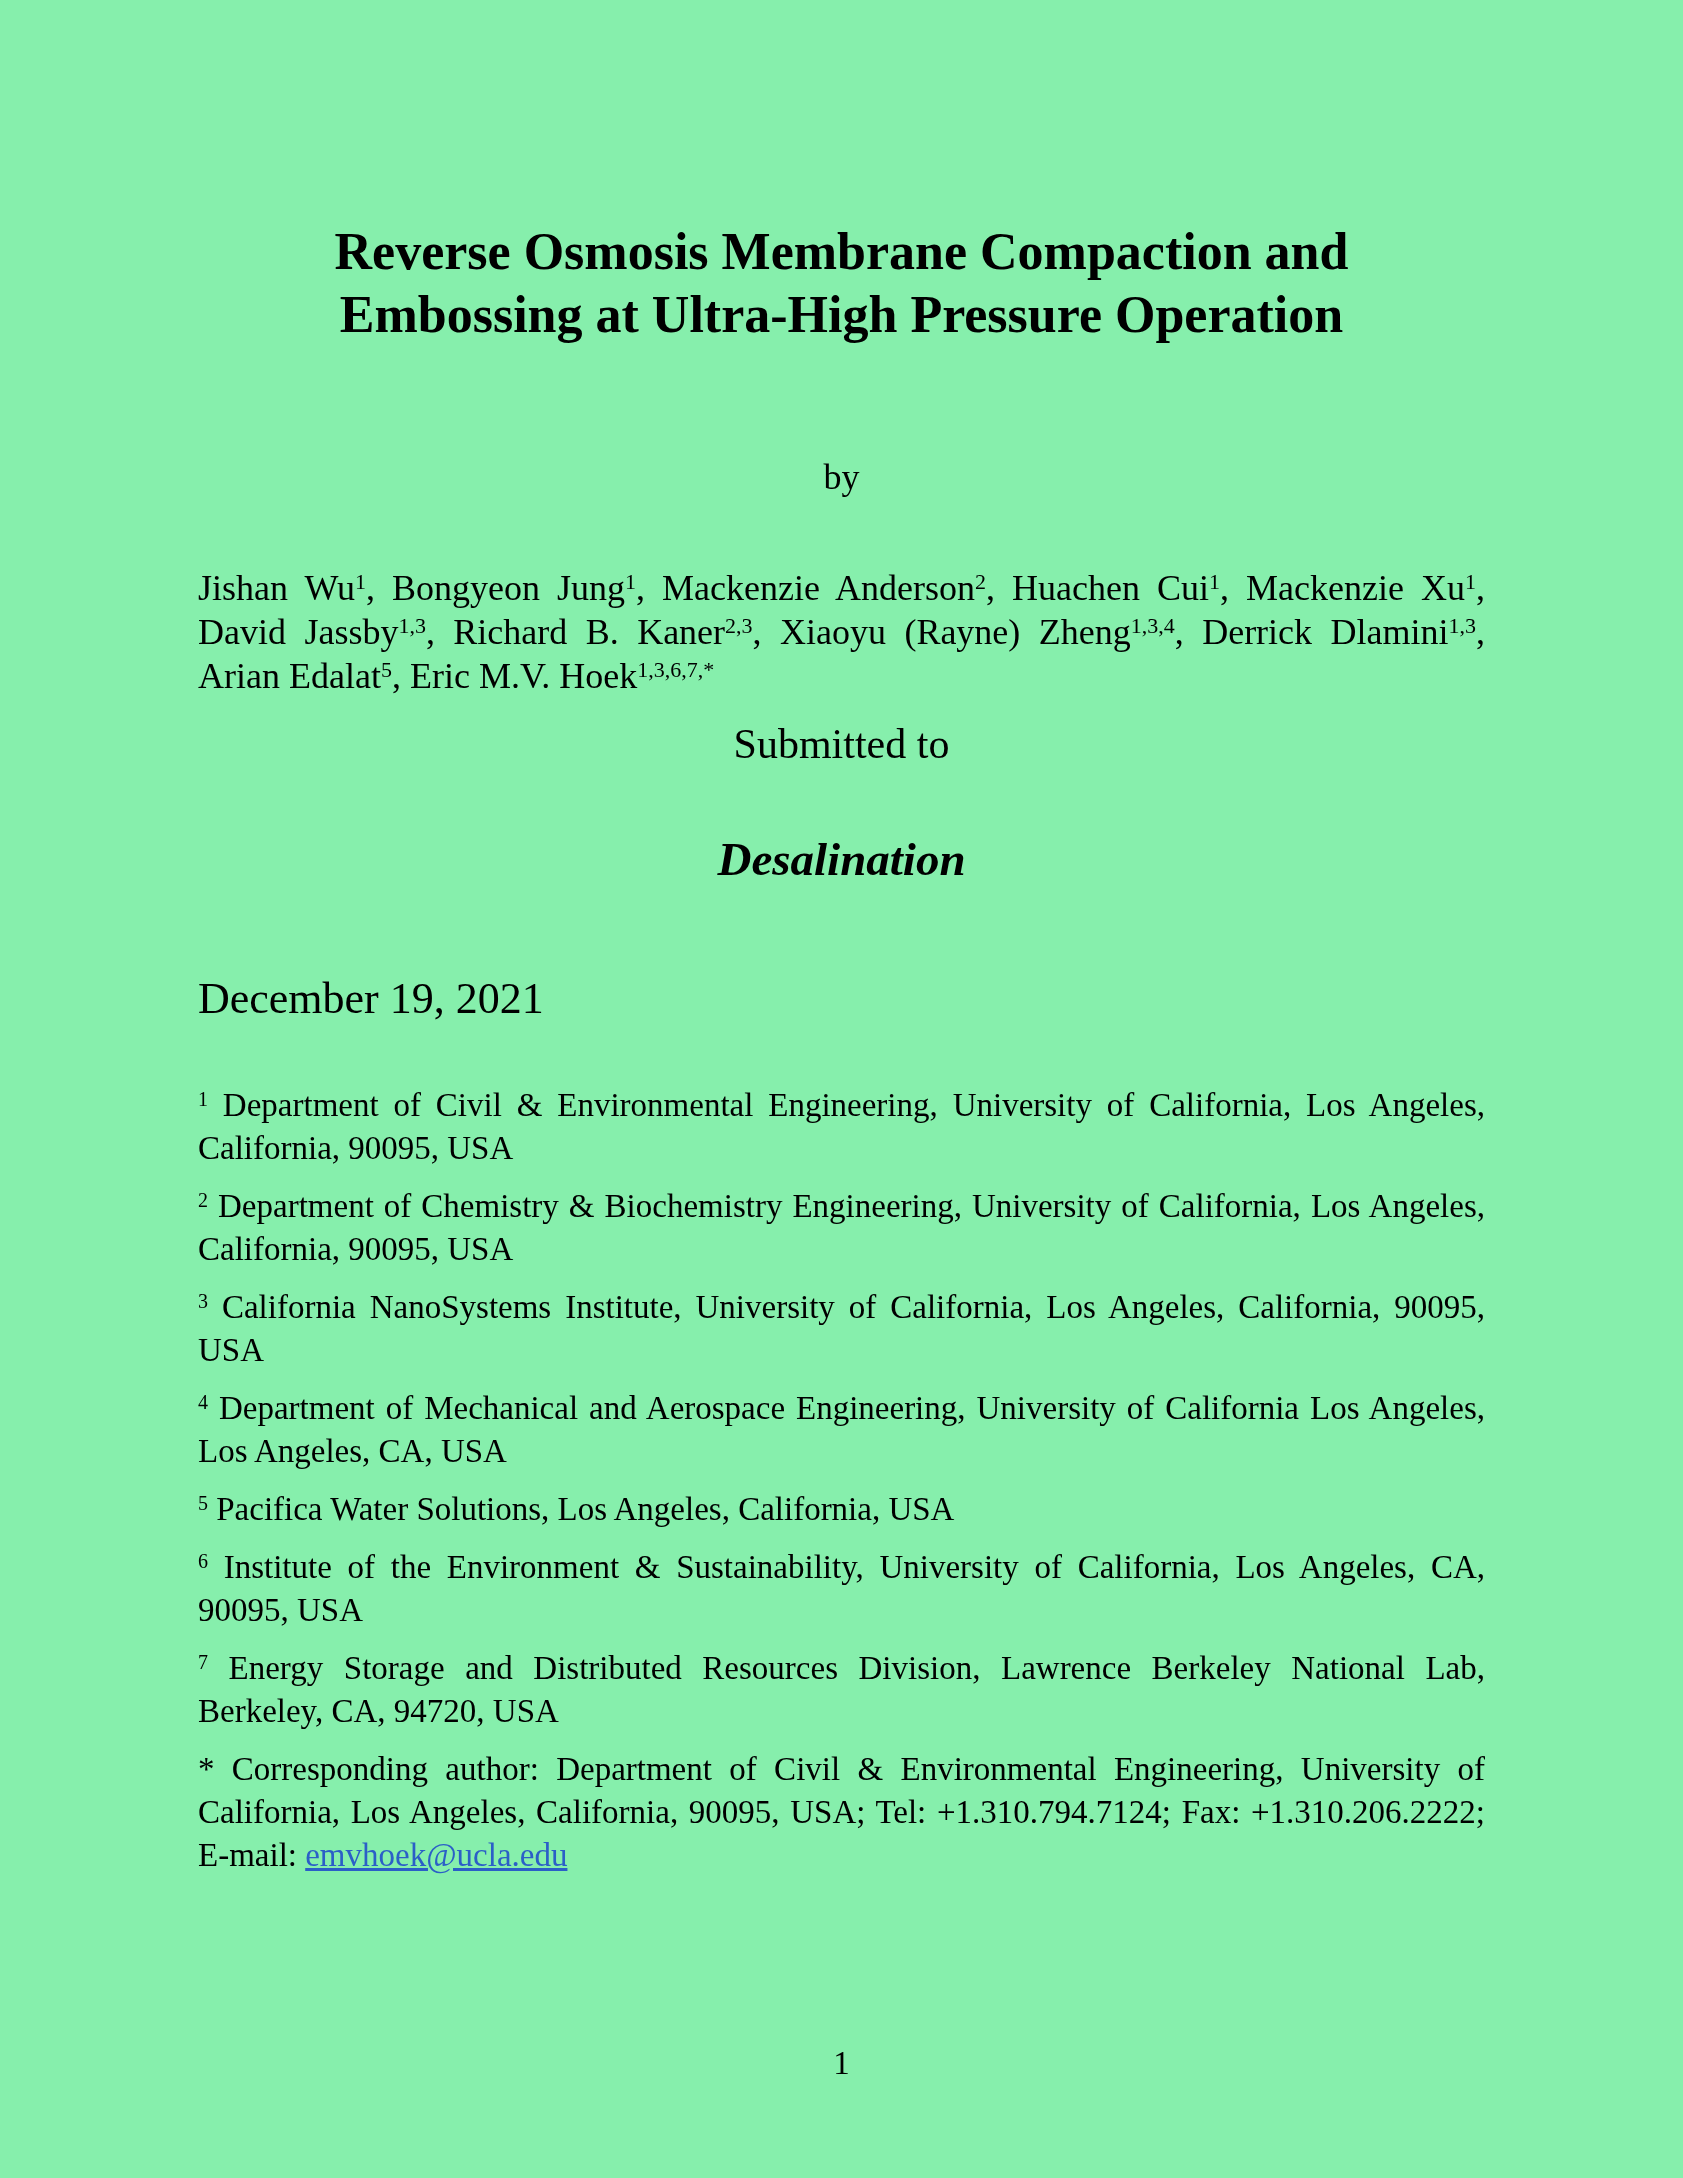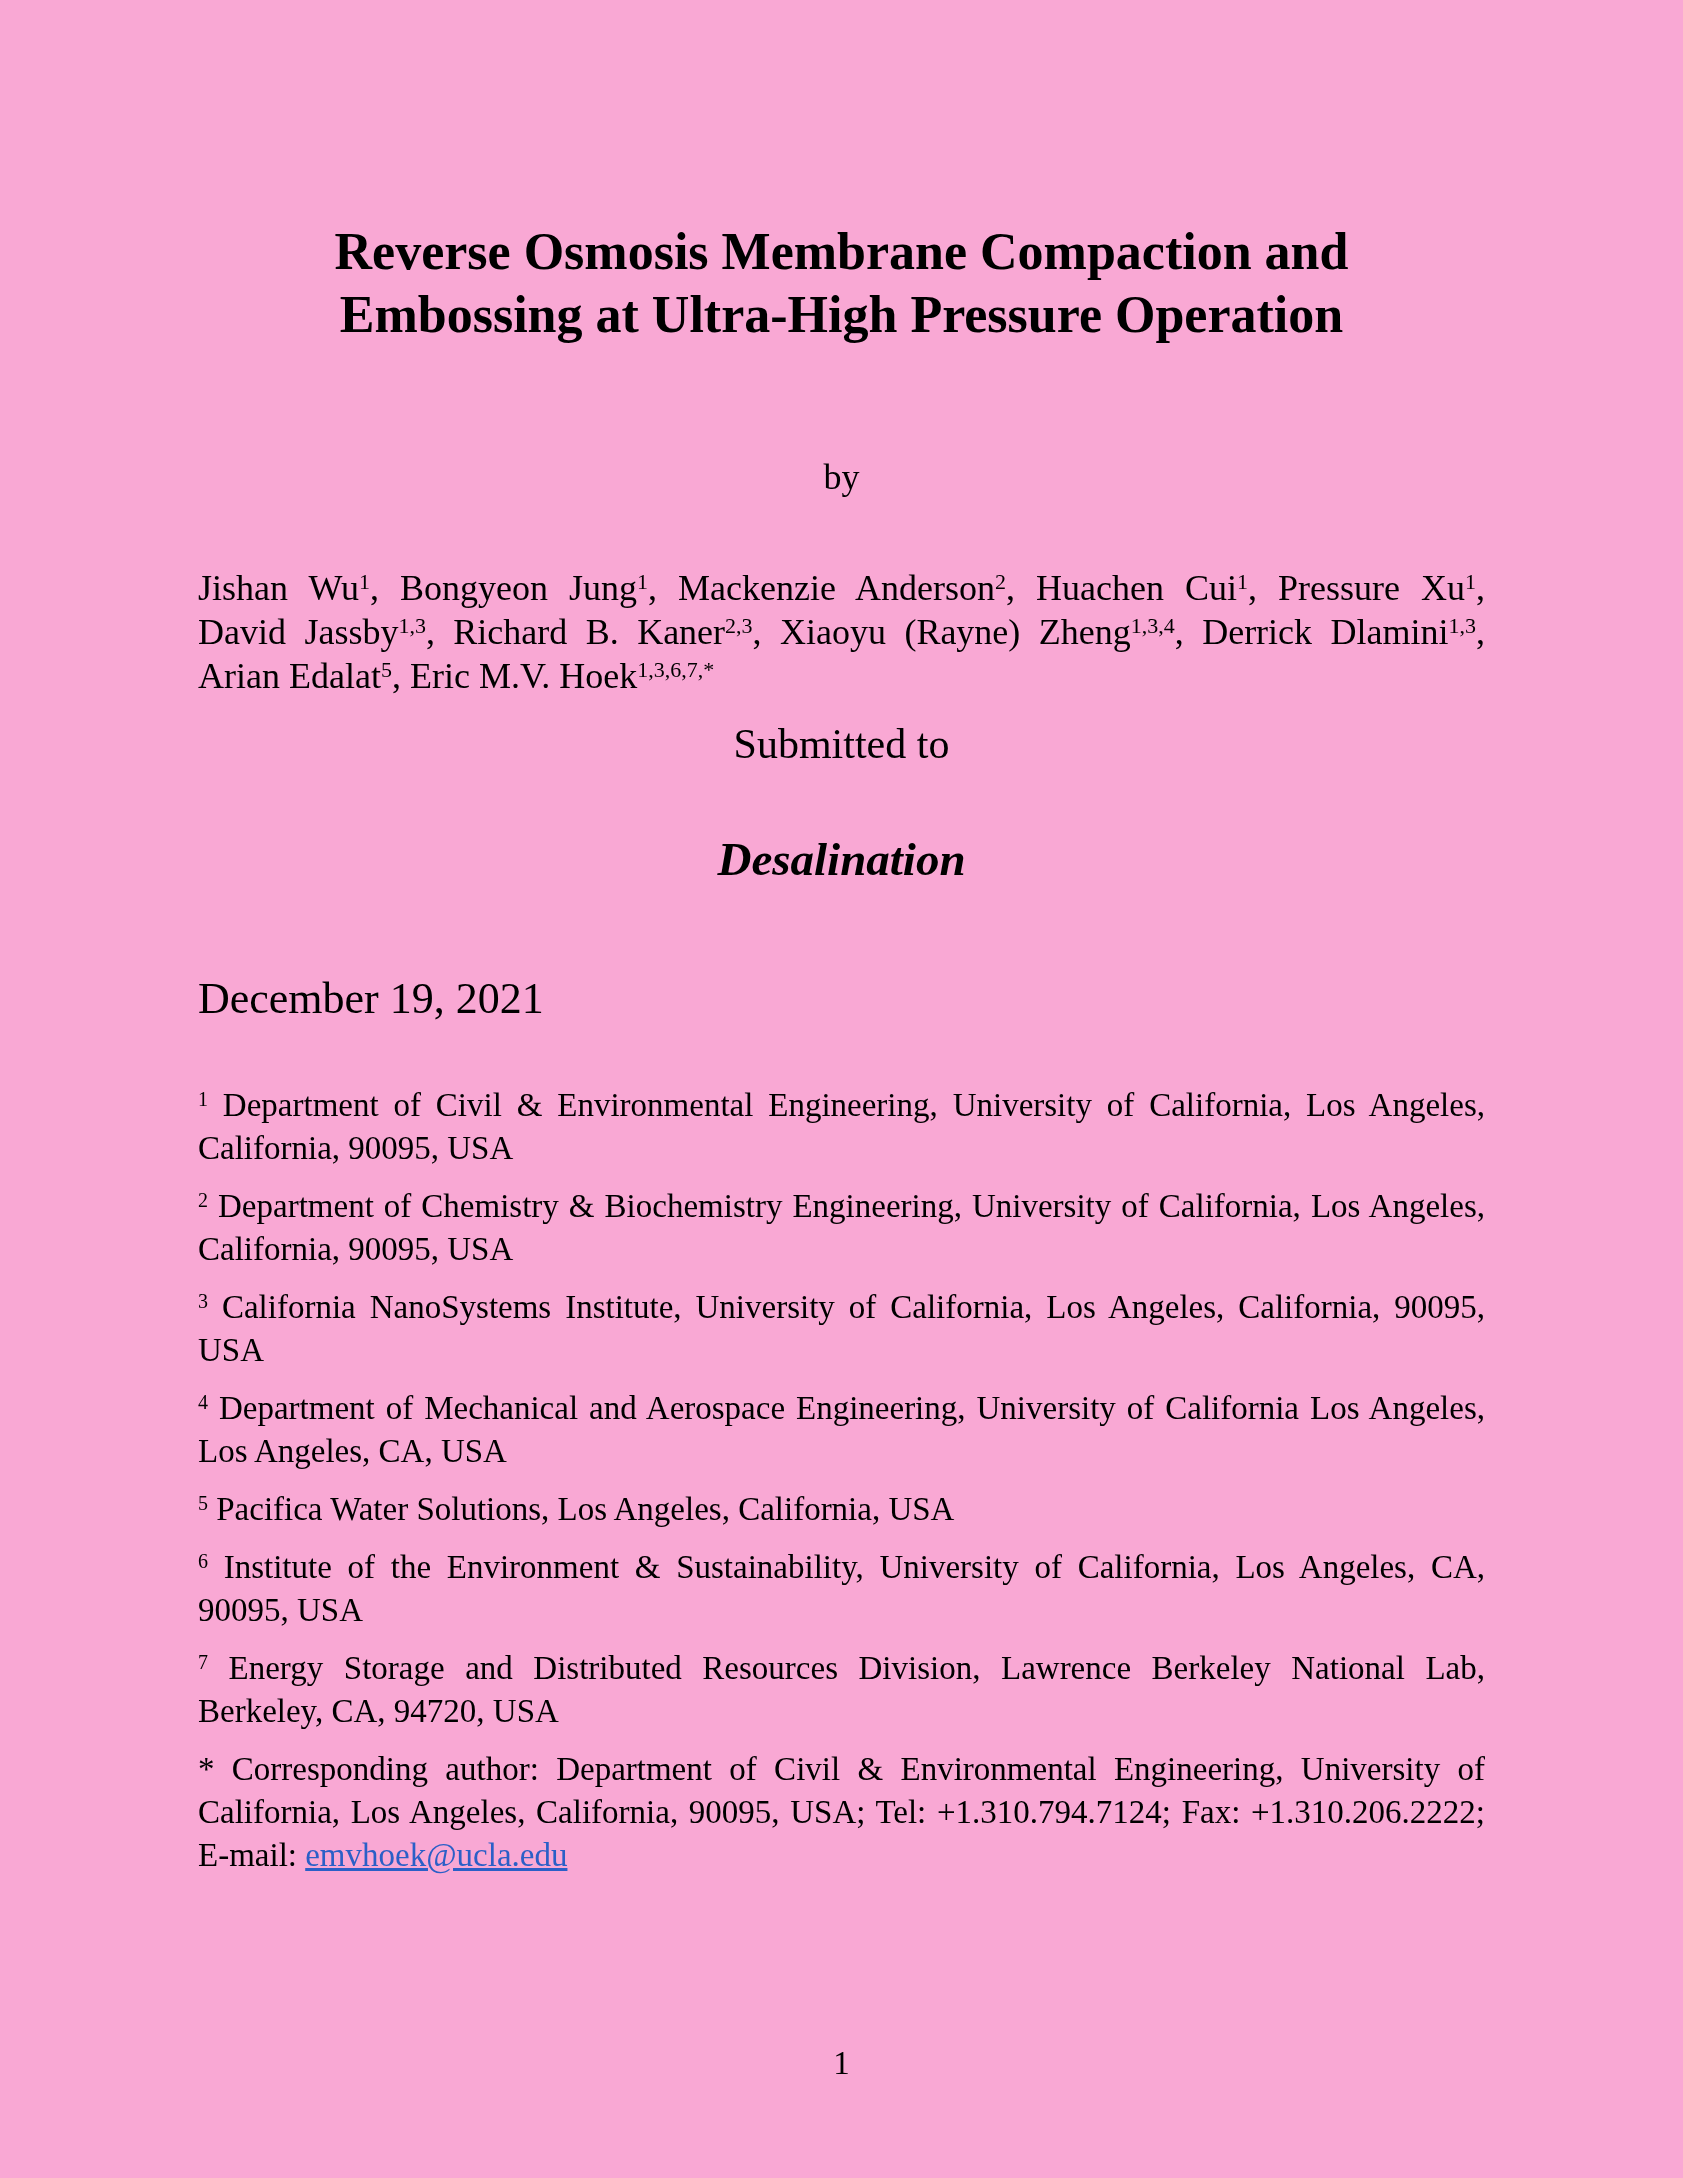--- a/index.html
+++ b/index.html
@@ -1,21 +1,21 @@
 <!DOCTYPE html>
 <html><head>
 <meta charset="utf-8">
 <style>
   * { margin: 0; padding: 0; box-sizing: border-box; }
   html, body { background: #ffffff; }
   .page {
     position: relative;
     width: 1683px;
     height: 2178px;
-    background: #f9a8d4;
+    background: #86efac;
     color: #000000;
     font-family: "Liberation Serif", "DejaVu Serif", serif;
     overflow: hidden;
   }
   .content { margin: 0 198px; padding-top: 220px; }
 
   .title {
     font-size: 52px;
     font-weight: bold;
     line-height: 63px;
@@ -101,21 +101,21 @@
   <div class="content">
 
     <h1 class="title">
       <span>Reverse Osmosis Membrane Compaction and</span><br>
       <span>Embossing at Ultra-High Pressure Operation</span>
     </h1>
 
     <div class="byline">by</div>
 
     <div class="authors" id="authors">
-        <div class="author-line stretch"><span>Jishan Wu</span><sup>1</sup>, <span>Bongyeon Jung</span><sup>1</sup>, <span>Mackenzie Anderson</span><sup>2</sup>, <span>Huachen Cui</span><sup>1</sup>, <span>Pressure Xu</span><sup>1</sup>, </div>
+        <div class="author-line stretch"><span>Jishan Wu</span><sup>1</sup>, <span>Bongyeon Jung</span><sup>1</sup>, <span>Mackenzie Anderson</span><sup>2</sup>, <span>Huachen Cui</span><sup>1</sup>, <span>Mackenzie Xu</span><sup>1</sup>, </div>
         <div class="author-line stretch"><span>David Jassby</span><sup>1,3</sup>, <span>Richard B. Kaner</span><sup>2,3</sup>, <span>Xiaoyu (Rayne) Zheng</span><sup>1,3,4</sup>, <span>Derrick Dlamini</span><sup>1,3</sup>, </div>
         <div class="author-line"><span>Arian Edalat</span><sup>5</sup>, <span>Eric M.V. Hoek</span><sup>1,3,6,7,*</sup></div>
       </div>
 
     <div class="submitted">Submitted to</div>
 
     <div class="journal">Desalination</div>
 
     <div class="date">December 19, 2021</div>
 

